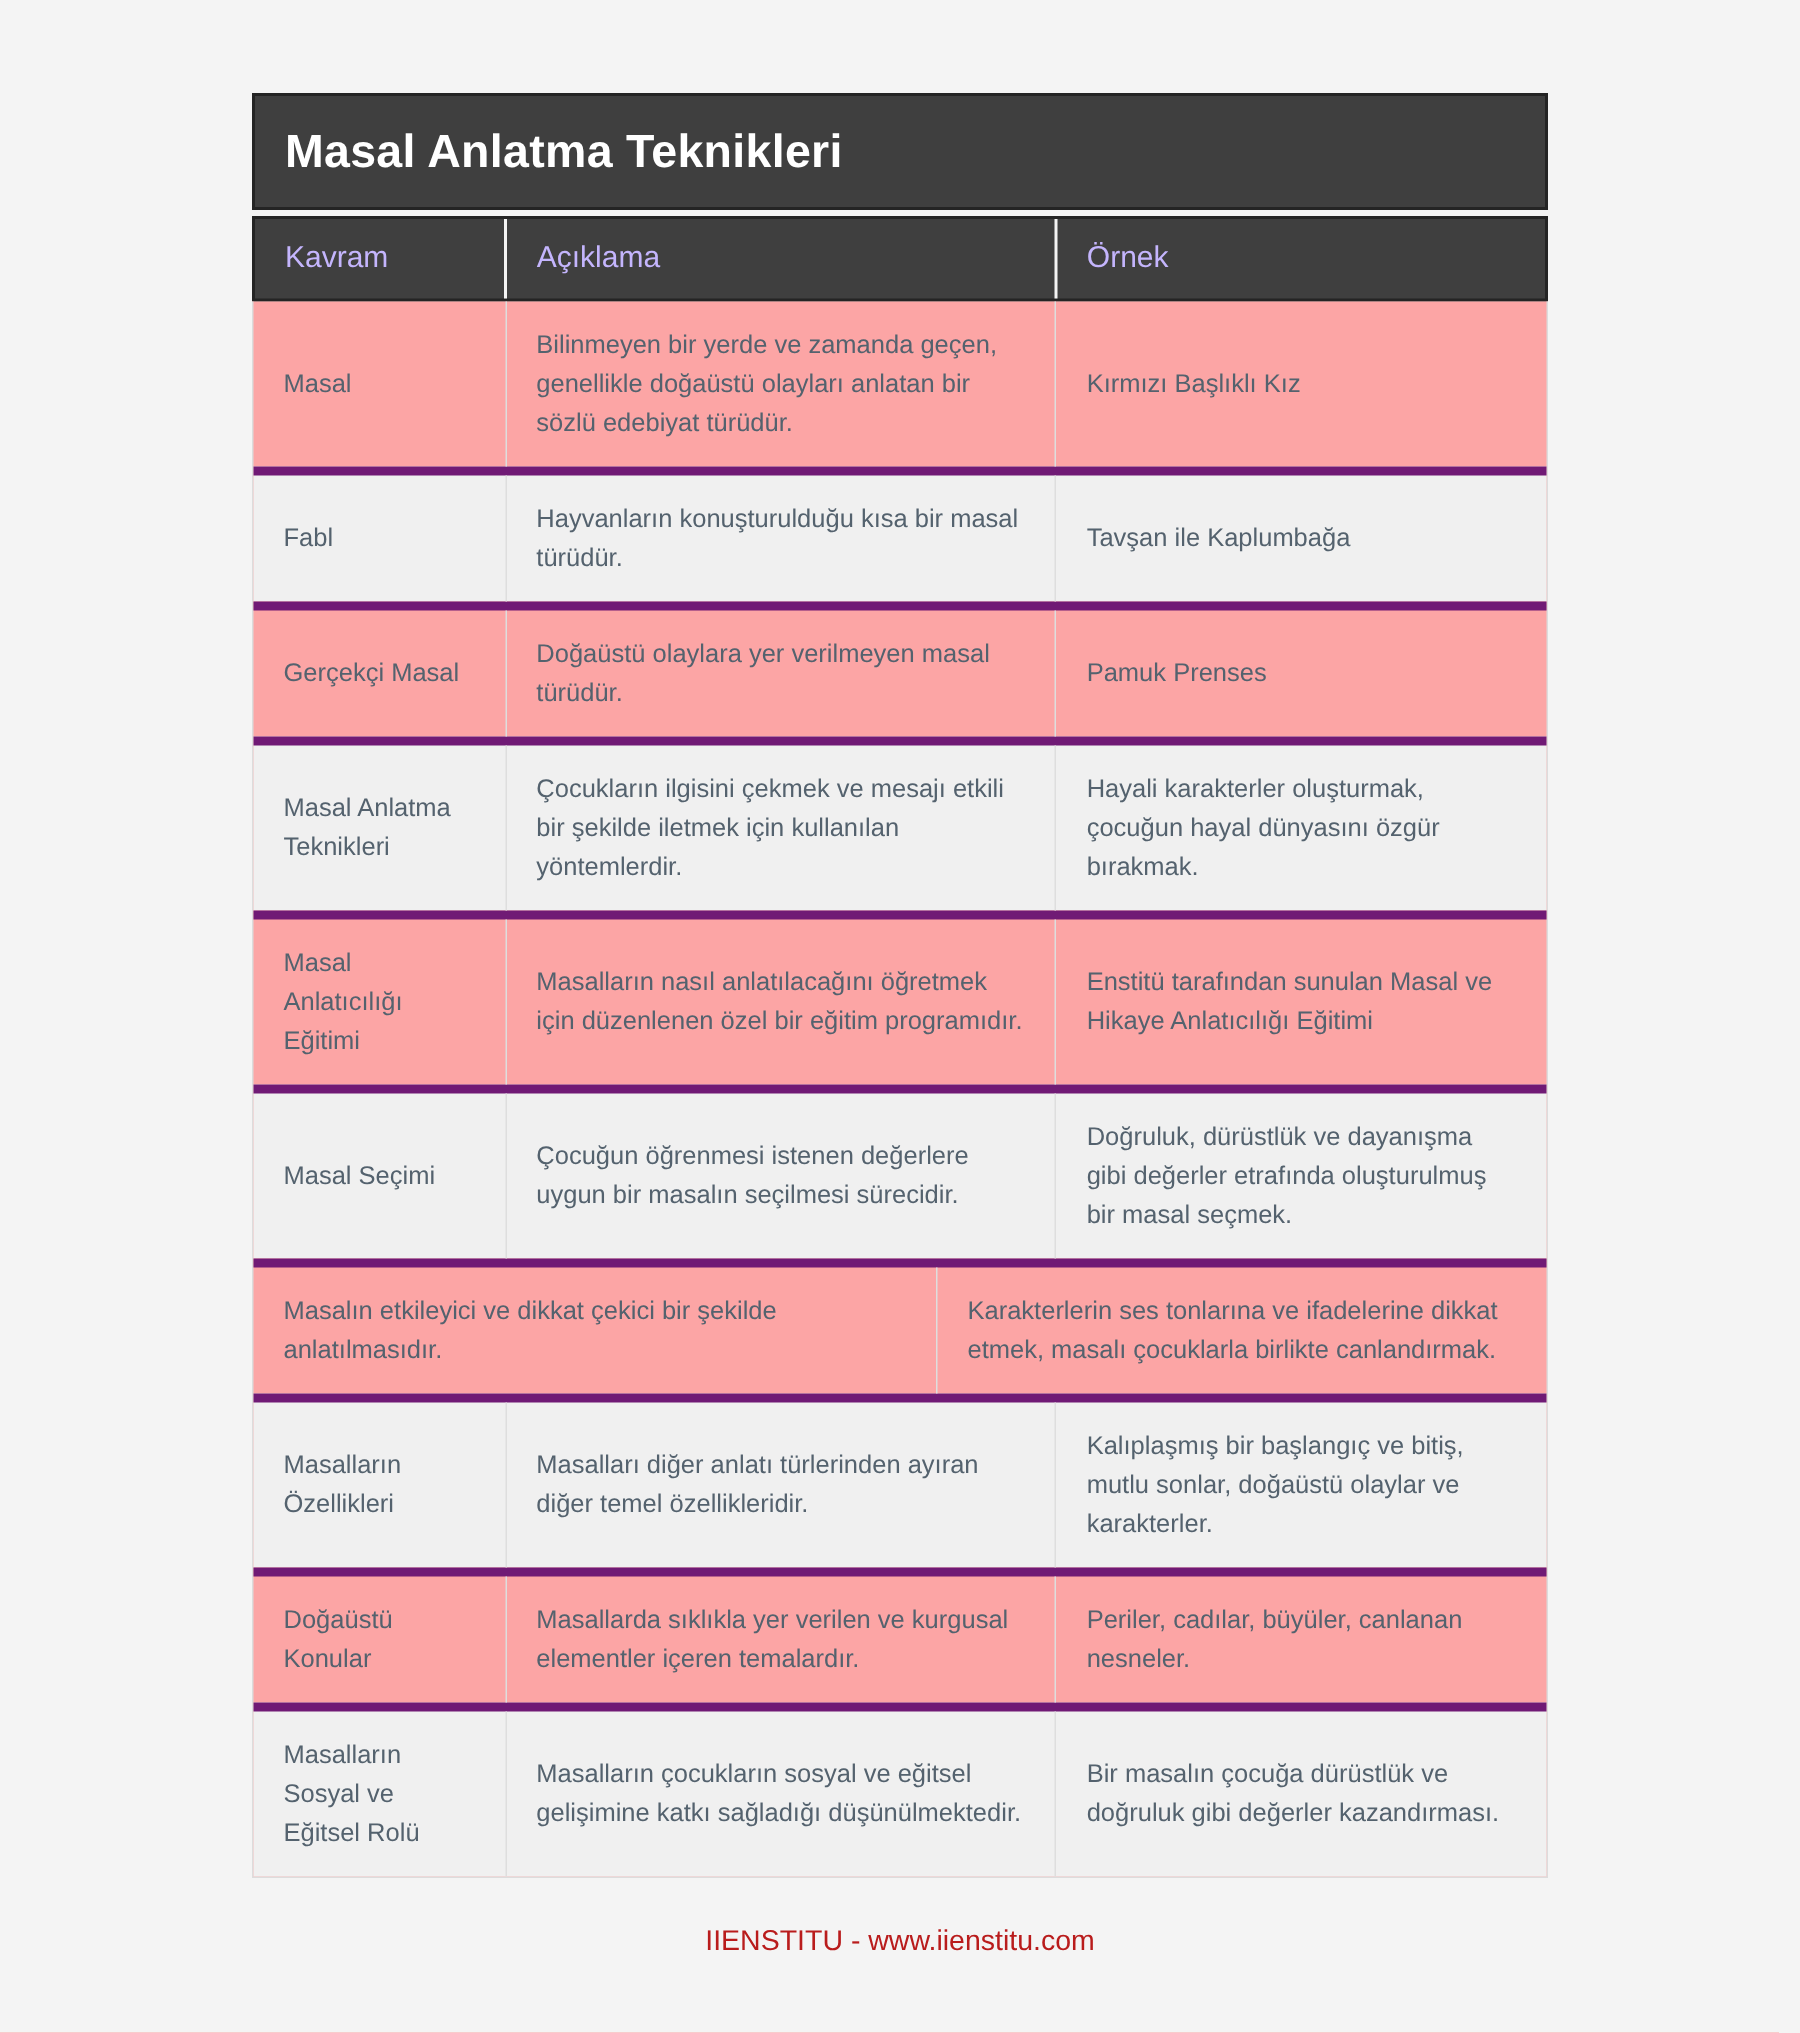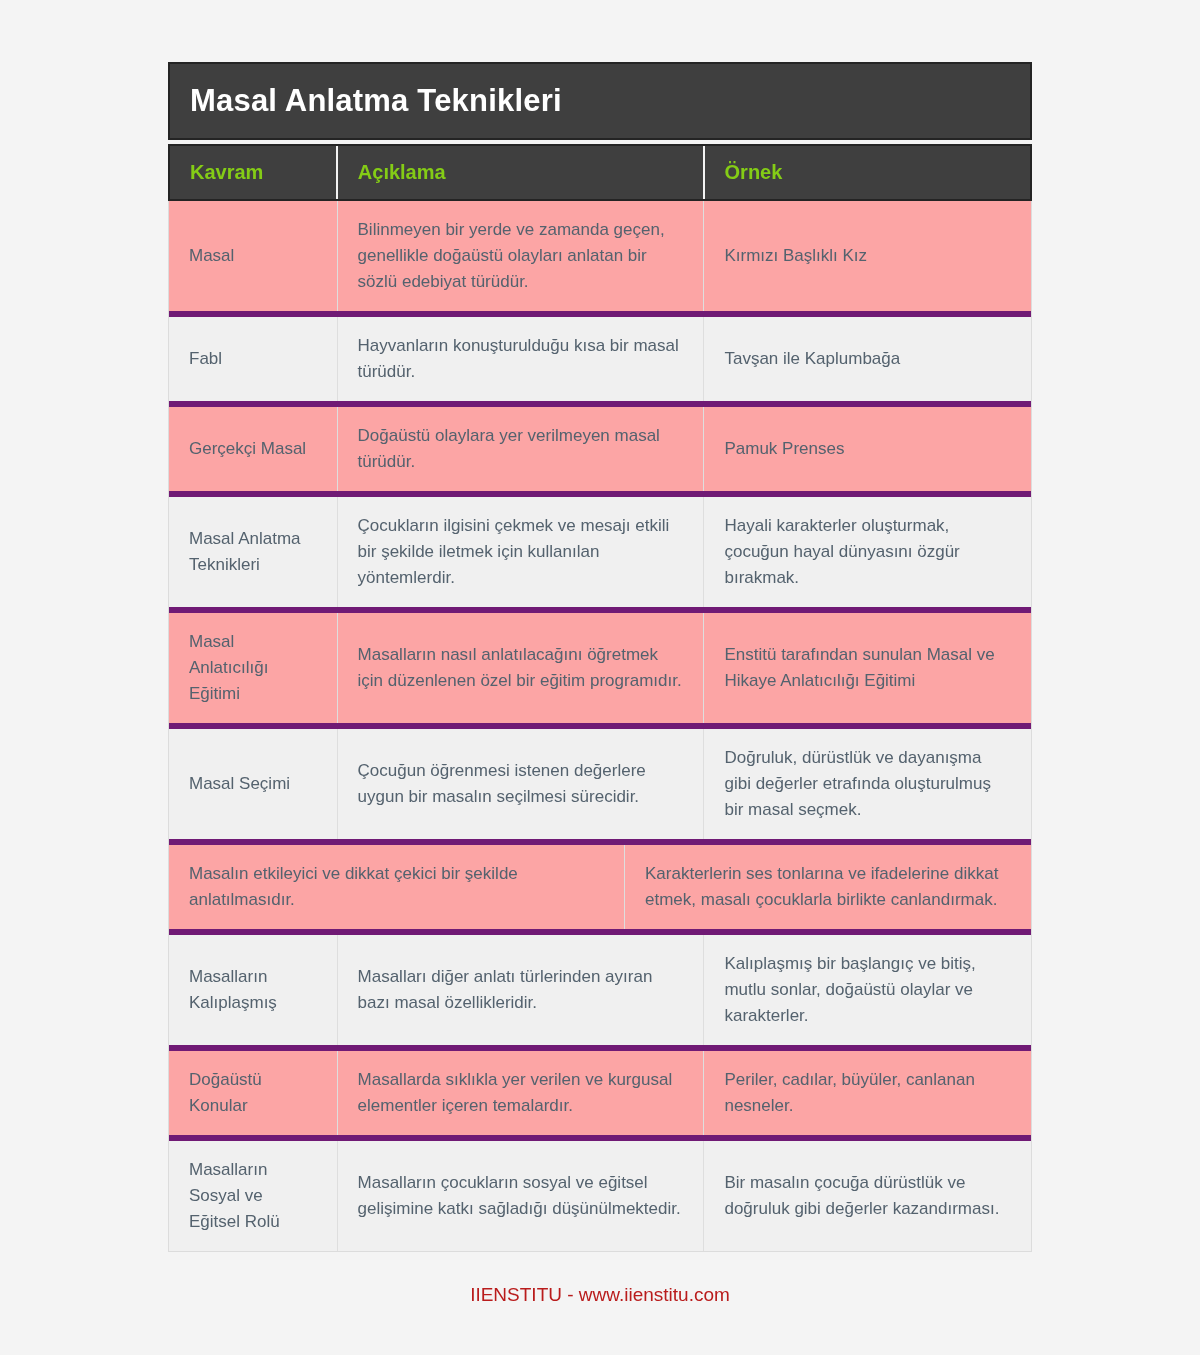--- a/index.html
+++ b/index.html
@@ -28,22 +28,22 @@
     letter-spacing: 0.2px;
   }
   .header-row {
     box-sizing: border-box;
     display: flex;
     background: #3f3f3f;
     border: 2px solid #242424;
   }
   .hcell {
     box-sizing: border-box;
-    color: #84cc16;
-    font-weight: bold;
+    color: #c4b5fd;
+    font-weight: normal;
     font-size: 20px;
     padding: 15px 20px;
   }
   .hcell + .hcell {
     border-left: 2px solid #f4f4f4;
   }
   .header-row .c1 { width: 200px; }
   .header-row .c2 { width: 455px; }
   .header-row .c3 { width: 405px; }
 
@@ -126,22 +126,22 @@
     <div class="row">
       <div class="cell c1">Masal Seçimi</div>
       <div class="cell c2">Çocuğun öğrenmesi istenen değerlere uygun bir masalın seçilmesi sürecidir.</div>
       <div class="cell c3">Doğruluk, dürüstlük ve dayanışma gibi değerler etrafında oluşturulmuş bir masal seçmek.</div>
     </div>
     <div class="row">
       <div class="cell c2">Masalın etkileyici ve dikkat çekici bir şekilde anlatılmasıdır.</div>
       <div class="cell c3">Karakterlerin ses tonlarına ve ifadelerine dikkat etmek, masalı çocuklarla birlikte canlandırmak.</div>
     </div>
     <div class="row">
-      <div class="cell c1">Masalların Kalıplaşmış</div>
-      <div class="cell c2">Masalları diğer anlatı türlerinden ayıran bazı masal özellikleridir.</div>
+      <div class="cell c1">Masalların Özellikleri</div>
+      <div class="cell c2">Masalları diğer anlatı türlerinden ayıran diğer temel özellikleridir.</div>
       <div class="cell c3">Kalıplaşmış bir başlangıç ve bitiş, mutlu sonlar, doğaüstü olaylar ve karakterler.</div>
     </div>
     <div class="row">
       <div class="cell c1">Doğaüstü Konular</div>
       <div class="cell c2">Masallarda sıklıkla yer verilen ve kurgusal elementler içeren temalardır.</div>
       <div class="cell c3">Periler, cadılar, büyüler, canlanan nesneler.</div>
     </div>
     <div class="row">
       <div class="cell c1">Masalların Sosyal ve Eğitsel Rolü</div>
       <div class="cell c2">Masalların çocukların sosyal ve eğitsel gelişimine katkı sağladığı düşünülmektedir.</div>

